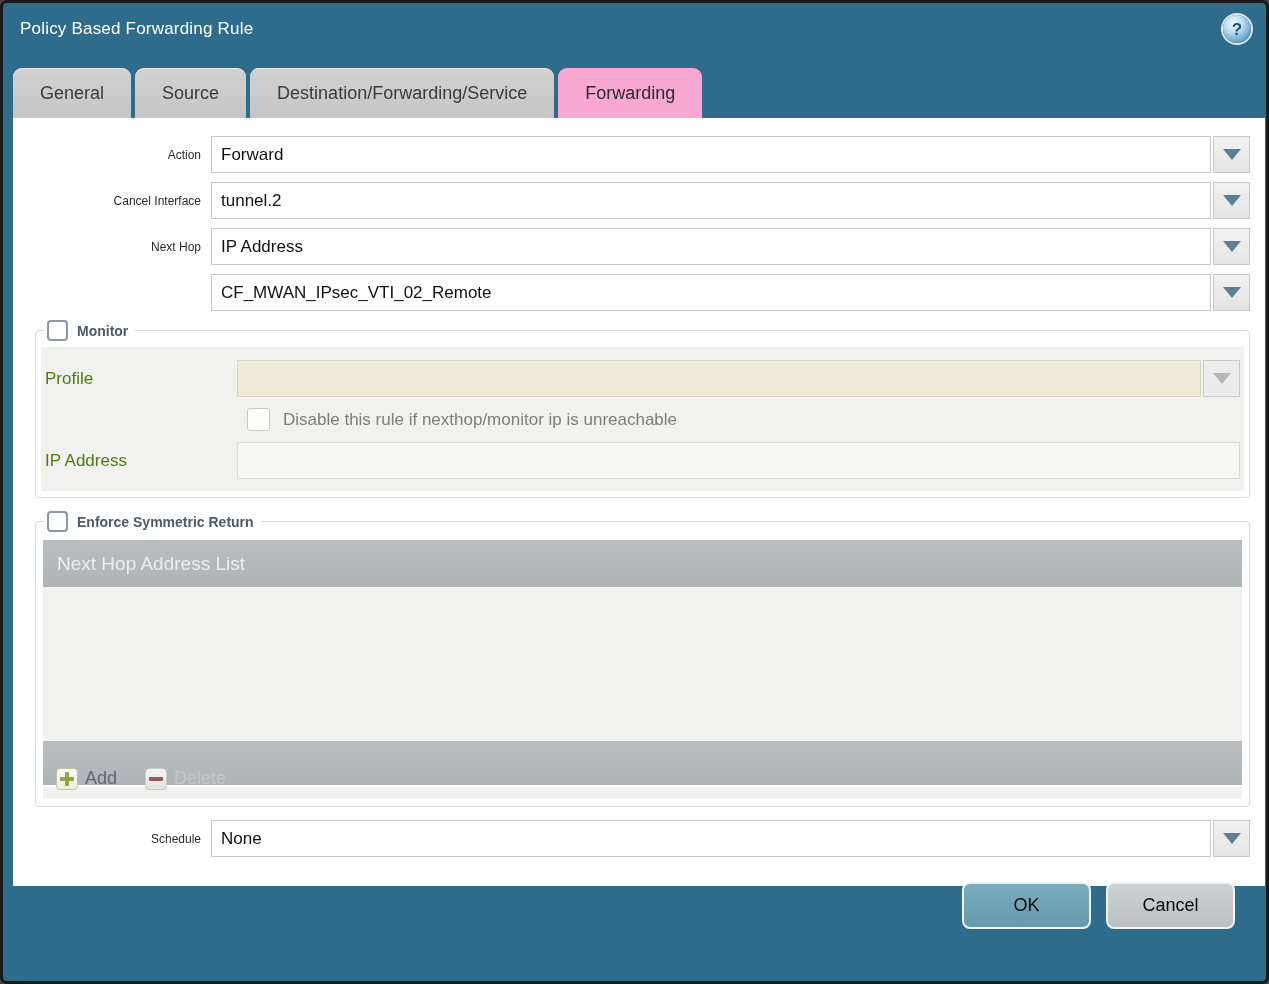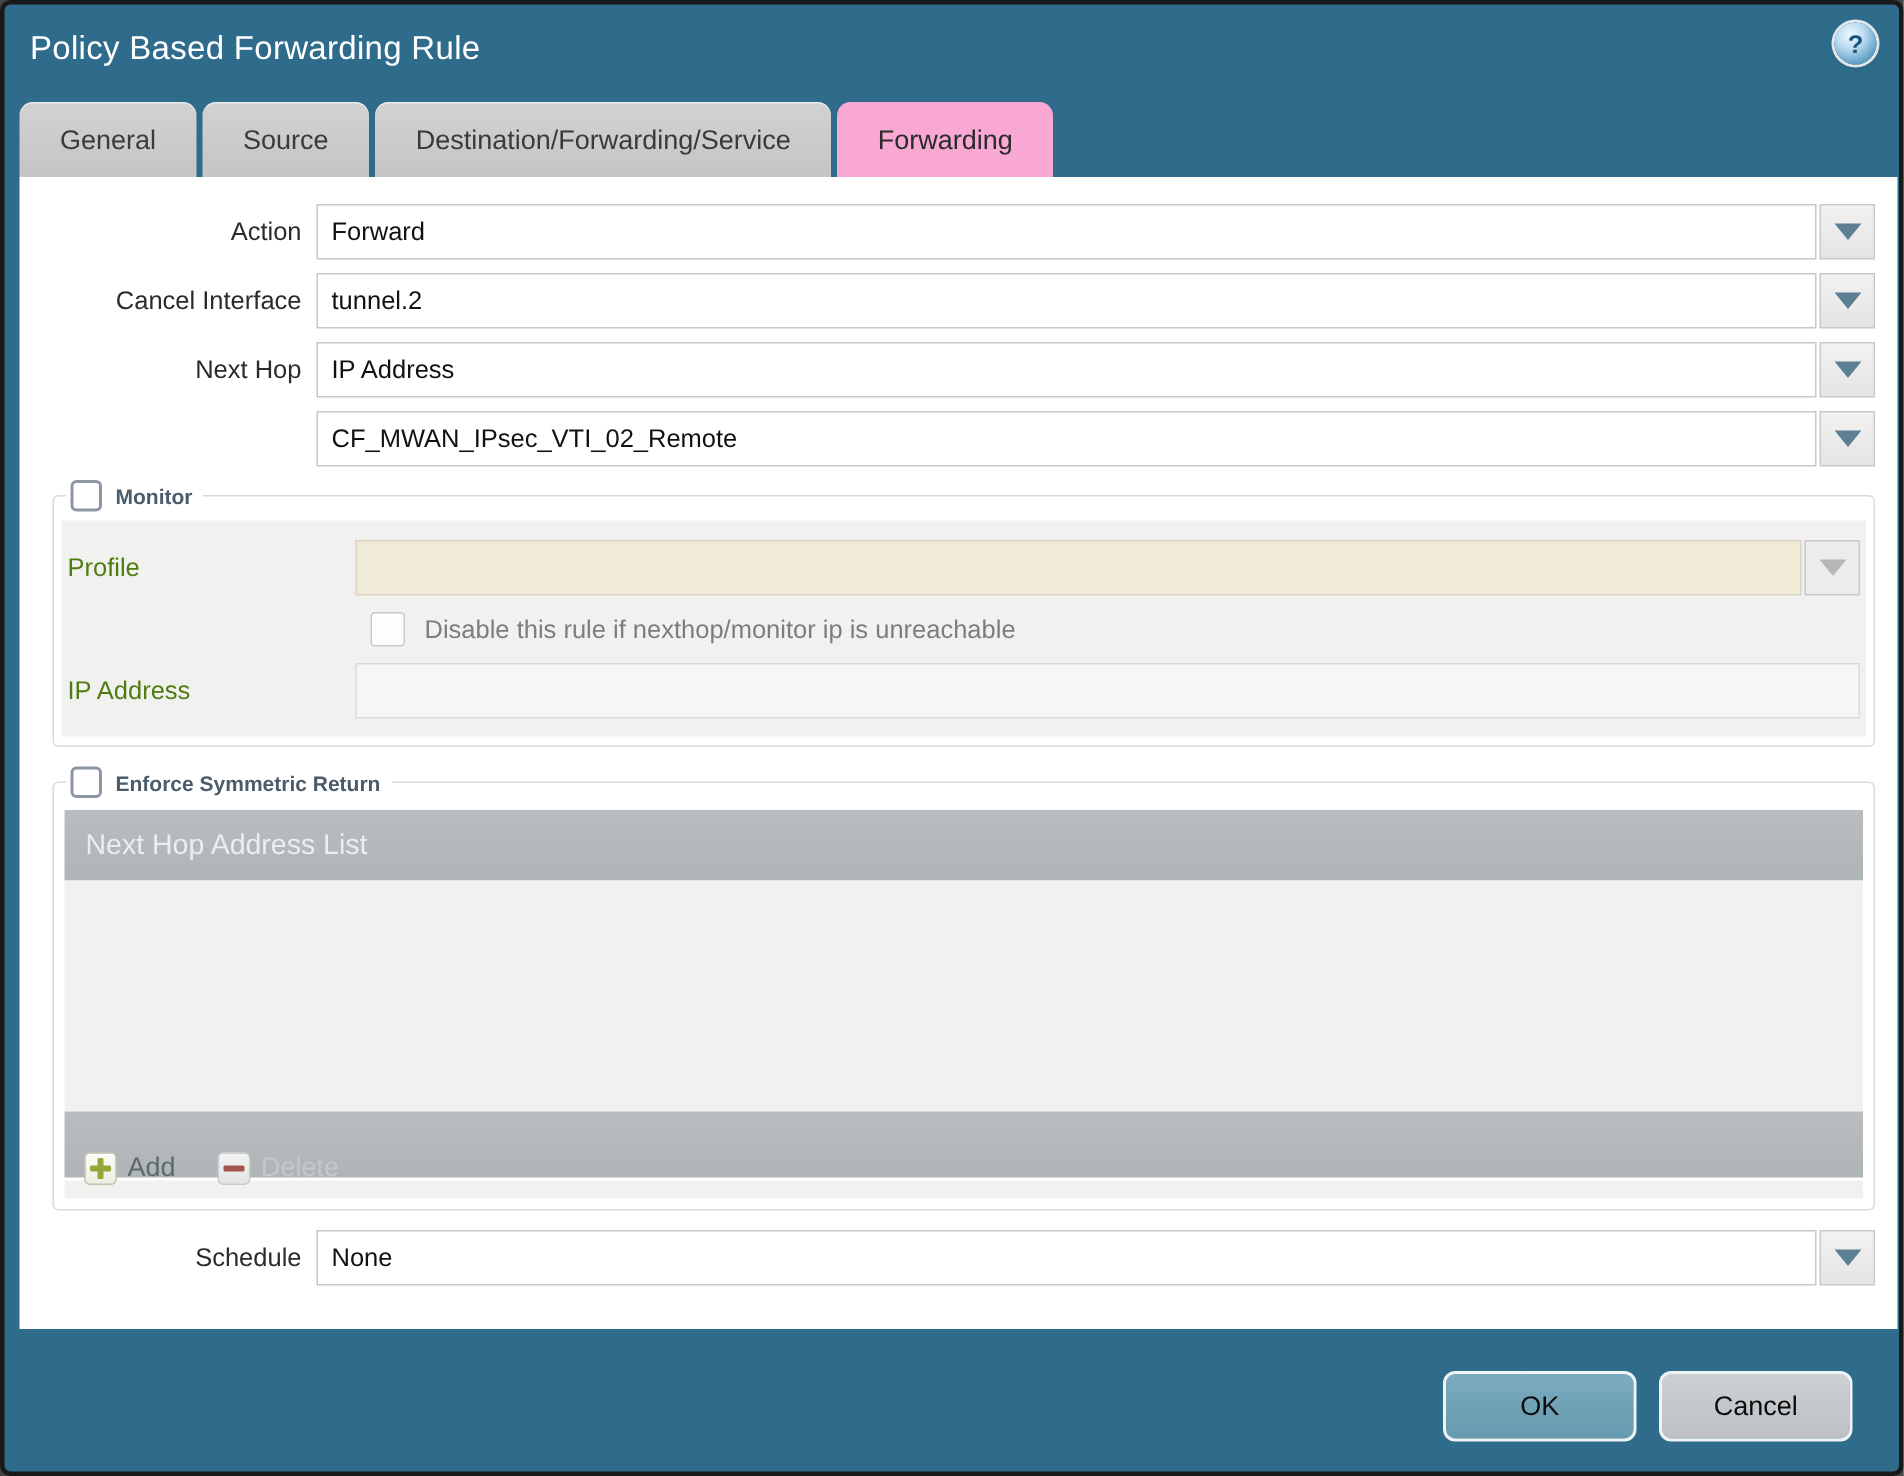--- a/index.html
+++ b/index.html
@@ -8,21 +8,21 @@
 
   .frame {
     position:relative; width:1269px; height:984px;
     background:#2f6c8b; border:3px solid #191919; border-radius:7px;
     overflow:hidden;
   }
 
   
   .titlebar-text {
     position:absolute; left:17px; top:16px;
-    font-size:22px; color:#ffffff; letter-spacing:.2px;
+    font-size:17px; color:#ffffff; letter-spacing:.2px;
   }
   .help-btn {
     position:absolute; right:15px; top:12px; width:28px; height:28px;
     border-radius:50%;
     background:radial-gradient(circle at 38% 30%, #eef8ff 0%, #bcdcf0 35%, #5c9cc4 75%, #2f6c96 100%);
     box-shadow:0 0 0 2px rgba(255,255,255,.85), 0 1px 3px rgba(0,0,0,.35);
     display:flex; align-items:center; justify-content:center;
     cursor:pointer;
   }
   .help-btn span { color:#17547f; font-weight:bold; font-size:17px; line-height:1; }
@@ -40,21 +40,21 @@
 
   
   .content {
     position:absolute; left:10px; top:115px; width:1252px; height:768px;
     background:#ffffff; padding-top:18px;
   }
 
   .form-row { display:flex; align-items:center; height:37px; margin:0 15px 9px 0; }
   .form-label {
     width:198px; flex:0 0 198px; text-align:right; padding-right:10px;
-    font-size:17px; color:#2b2b2b; white-space:nowrap;
+    font-size:12px; color:#2b2b2b; white-space:nowrap;
   }
   .field { flex:1; display:flex; height:37px; }
   .field input {
     flex:1; height:37px; border:1px solid #c8c8c8; background:#fff;
     font-family:"Liberation Sans", sans-serif; font-size:17px; color:#111;
     padding:0 9px; outline:none; min-width:0;
   }
   .dd-btn {
     width:37px; height:37px; margin-left:2px; flex:0 0 37px;
     background:linear-gradient(#f2f2f2,#e4e4e4); border:1px solid #c8c8c8;
@@ -119,21 +119,21 @@
   .v-bar { width:4px; height:14px; left:8px; top:3px; }
   .tool-icon.minus { background:linear-gradient(#f3f4f2,#e3e5e3); border-color:#c6cbcd; }
   .tool-icon.minus .h-bar { background:#a1554c; }
   .tool-label-add { font-size:18px; color:#5e696d; }
   .tool-label-del { font-size:18px; color:#c3c8ca; }
   .t-strip { height:12px; background:#f1f1ef; margin-top:2px; }
 
   .schedule-row { margin-top:13px; }
 
   
-  .footer-buttons { position:absolute; top:911px; right:31px; display:flex; gap:15px; }
+  .footer-buttons { position:absolute; top:879px; right:31px; display:flex; gap:15px; }
   .btn {
     width:129px; height:47px; border-radius:8px; border:2px solid #eef3f5;
     font-family:"Liberation Sans", sans-serif; font-size:18px; color:#0d0d0d;
     display:flex; align-items:center; justify-content:center; cursor:pointer;
   }
   .btn-ok { background:linear-gradient(#7babbe,#669aae); }
   .btn-cancel { background:linear-gradient(#cdd1d3,#bcc0c2); }
 </style>
 </head>
 <body>

